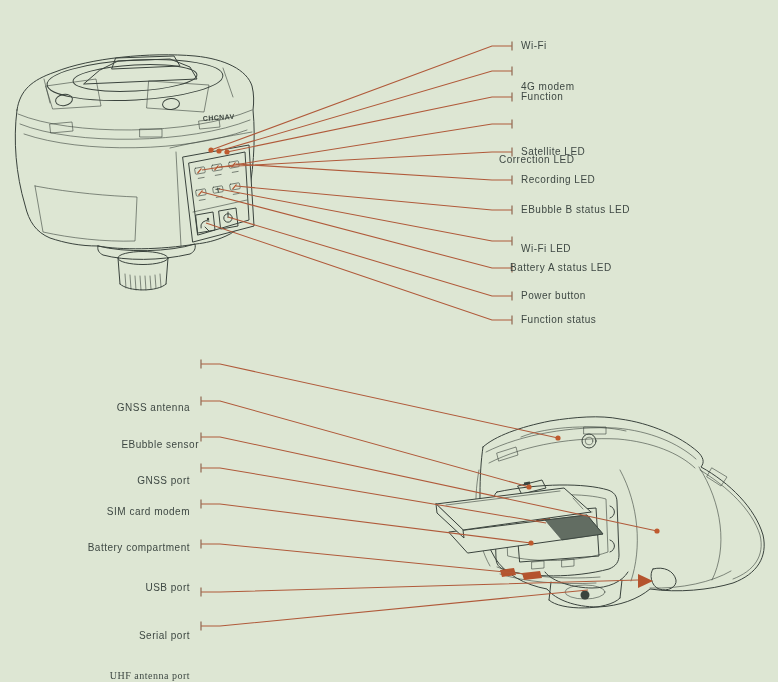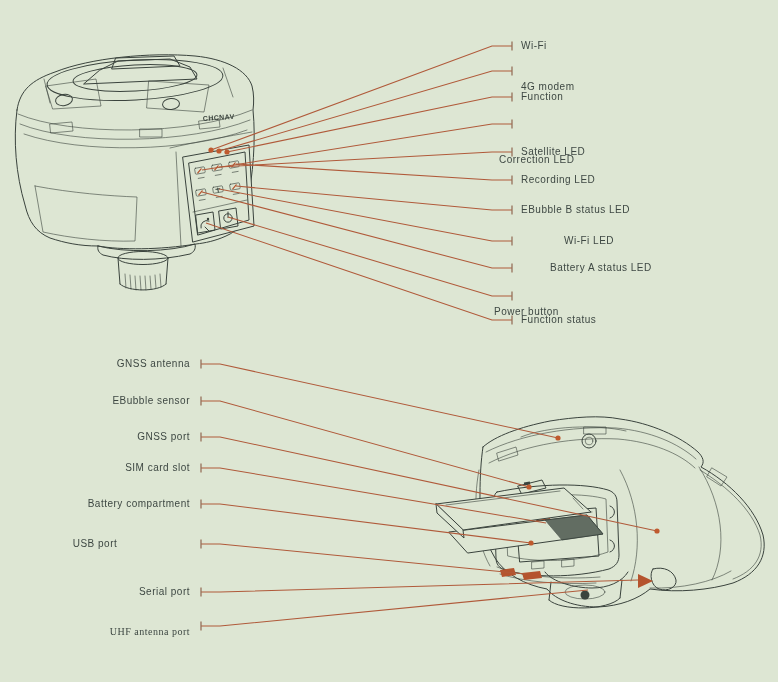--- a/index.html
+++ b/index.html
@@ -24,21 +24,21 @@
   .shade{fill:#4d584f;opacity:.85;stroke:var(--line);stroke-width:.7;}
   .dark{fill:#3a433d;stroke:none;}
   .logo{font-family:"Liberation Sans",sans-serif;font-size:7px;font-weight:bold;fill:var(--line);letter-spacing:.4px;}
   
   .callout-line{stroke:var(--callout);stroke-width:1.05;fill:none;}
   .callout-tick{stroke:var(--tick);stroke-width:1.3;}
   .callout-dot{fill:var(--dot);}
   
   .lbl{position:absolute;font-size:10px;letter-spacing:.5px;color:var(--text);
        white-space:nowrap;transform:translateY(-54%);line-height:1.1;}
-  .left-col{left:0;text-align:right;}
+  .left-col{left:0;text-align:right;margin-top:44px;}
 </style>
 </head>
 <body>
 
 <div id="page">
   <svg id="scene" width="778" height="682" viewBox="0 0 778 682">
 
     <g id="art-top">
 
       <path class="ds" d="M17,110 C20,90 32,80 55,72 C90,58 150,52 195,56 C225,59 247,70 252,86
@@ -237,26 +237,26 @@
   </svg>
 
   <div id="labels">
       <div class="lbl right-col" style="top: 46px; left: 521px;">Wi-Fi</div>
       <div class="lbl right-col" style="top: 71px; left: 521px; margin-top: 16px;">4G modem</div>
       <div class="lbl right-col" style="top: 97px; left: 521px;">Function</div>
       <div class="lbl right-col" style="top: 124px; left: 499px; margin-top: 36px;">Correction LED</div>
       <div class="lbl right-col" style="top: 152px; left: 521px;">Satellite LED</div>
       <div class="lbl right-col" style="top: 180px; left: 521px;">Recording LED</div>
       <div class="lbl right-col" style="top: 210px; left: 521px;">EBubble B status LED</div>
-      <div class="lbl right-col" style="top: 241px; left: 521px; margin-left: 43px;">Wi-Fi LED</div>
-      <div class="lbl right-col" style="top: 268px; left: 550px;">Battery A status LED</div>
-      <div class="lbl right-col" style="top: 296px; left: 494px; margin-top: 16px;">Power button</div>
+      <div class="lbl right-col" style="top: 249px; left: 521px;">Wi-Fi LED</div>
+      <div class="lbl right-col" style="top: 268px; left: 510px;">Battery A status LED</div>
+      <div class="lbl right-col" style="top: 296px; left: 521px;">Power button</div>
       <div class="lbl right-col" style="top: 320px; left: 521px;">Function status</div>
       <div class="lbl left-col" style="top: 364px; width: 190px;">GNSS antenna</div>
-      <div class="lbl left-col" style="top: 401px; width: 190px;">EBubble sensor</div>
+      <div class="lbl left-col" style="top: 401px; width: 190px; padding-left: 9px;">EBubble sensor</div>
       <div class="lbl left-col" style="top: 437px; width: 190px;">GNSS port</div>
-      <div class="lbl left-col" style="top: 468px; width: 190px;">SIM card slot</div>
+      <div class="lbl left-col" style="top: 468px; width: 190px;">SIM card modem</div>
       <div class="lbl left-col" style="top: 504px; width: 190px;">Battery compartment</div>
-      <div class="lbl left-col" style="top: 544px; width: 190px; text-align: center;">USB port</div>
+      <div class="lbl left-col" style="top: 544px; width: 190px;">USB port</div>
       <div class="lbl left-col" style="top: 592px; width: 190px;">Serial port</div>
       <div class="lbl left-col" style="top: 632px; width: 190px; font-family: Liberation Serif, serif;">UHF antenna port</div>
     </div>
 </div>
 
 </body></html>

